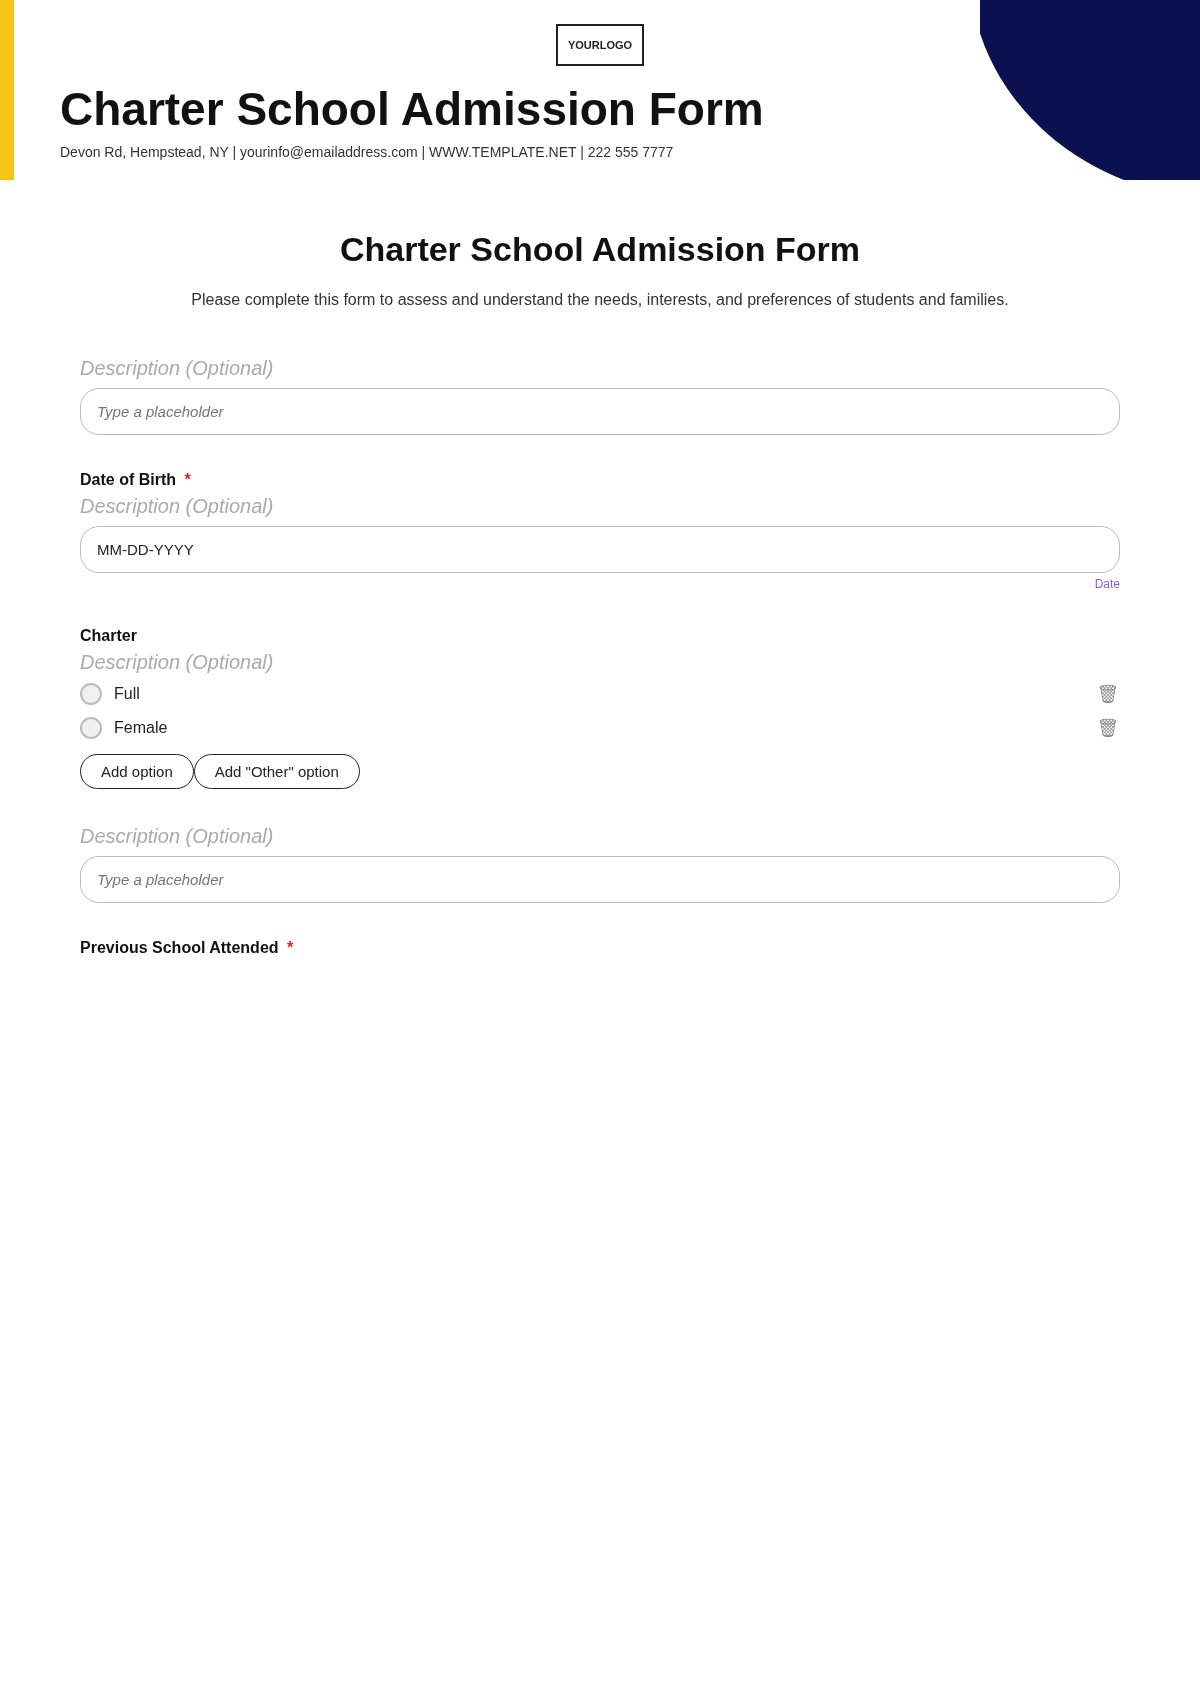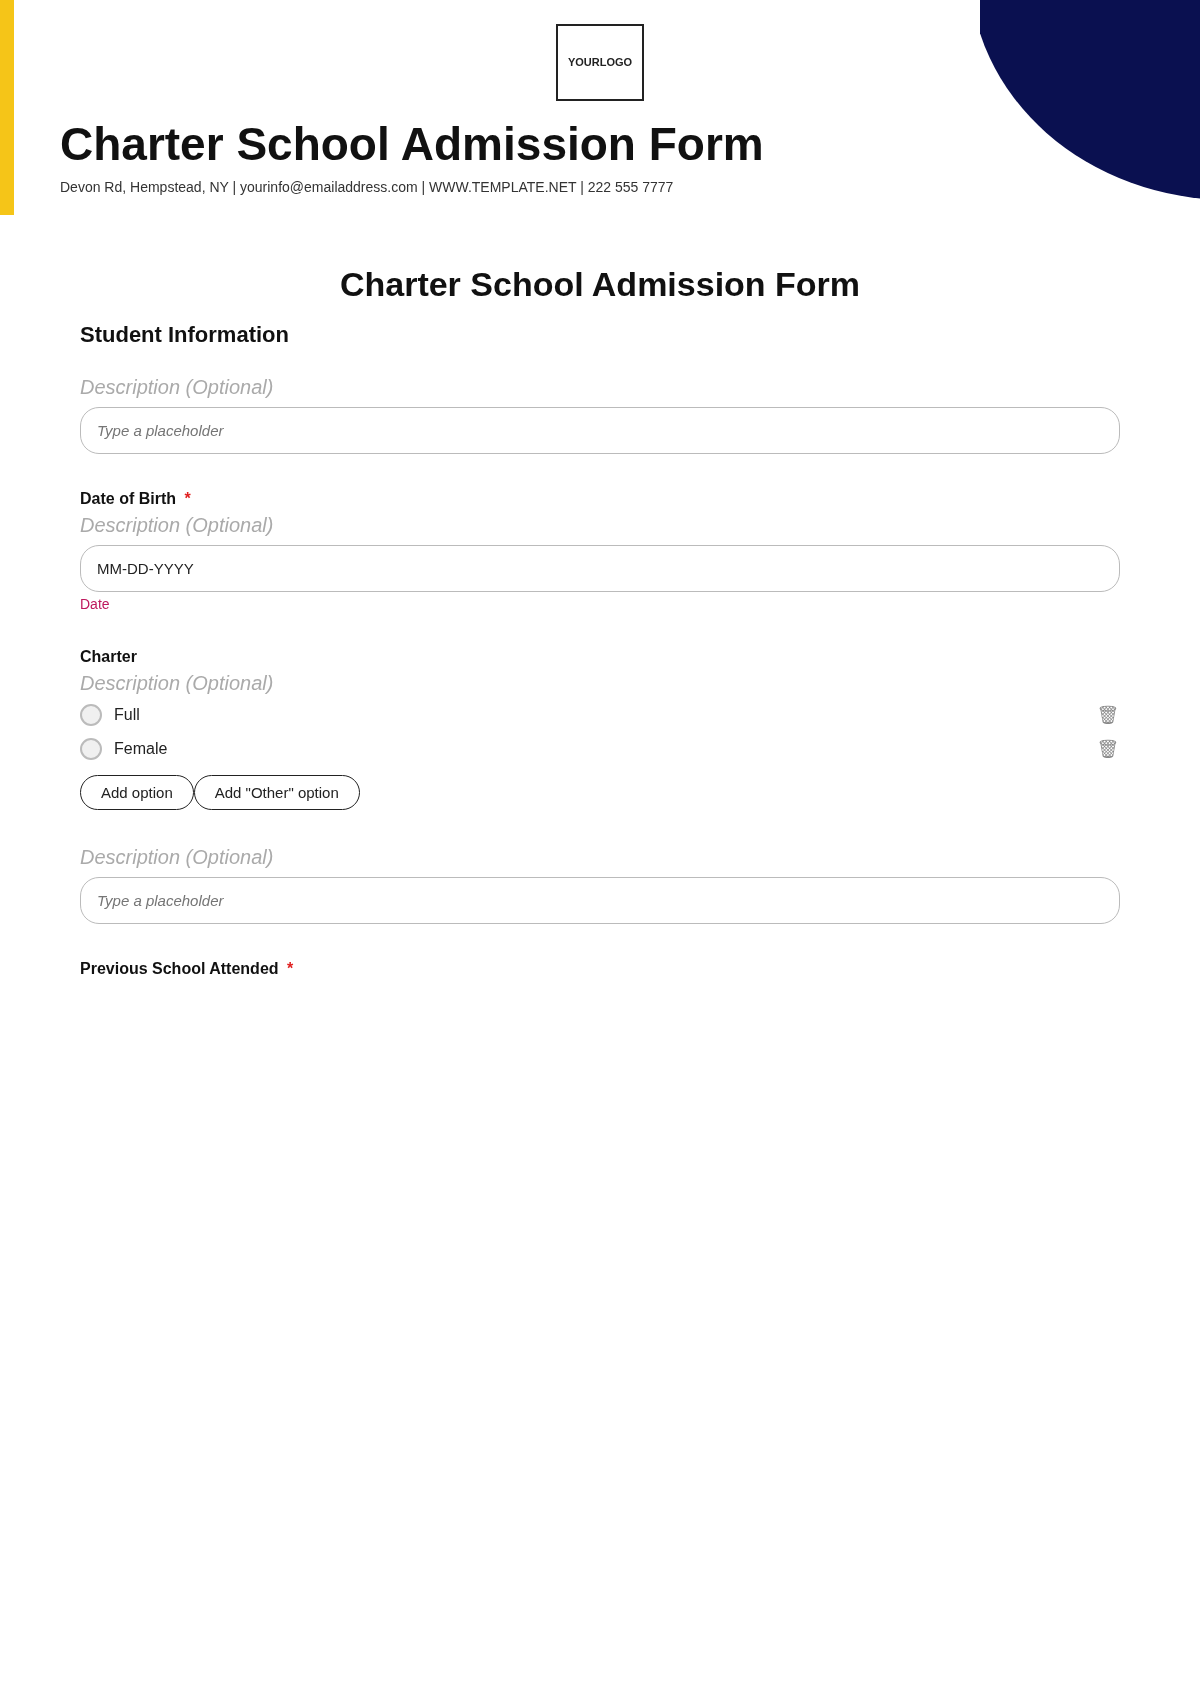--- a/index.html
+++ b/index.html
@@ -26,21 +26,21 @@
       top: 0;
       width: 14px;
       height: 220px;
       background: #F5C518;
     }
 
     .header-logo {
       display: block;
       margin: 0 auto 16px auto;
       width: 88px;
-      height: 77px;
+      height: 42px;
       border: 2px solid #222;
       display: flex;
       align-items: center;
       justify-content: center;
       font-size: 11px;
       font-weight: bold;
       text-align: center;
       line-height: 1.3;
       color: #222;
     }
@@ -139,23 +139,24 @@
       outline: none;
       background: #fff;
     }
 
     .field-input.has-value {
       color: #222;
       font-style: normal;
     }
 
     .field-date-label {
-      font-size: 14px;
-      color: #be185d;
+      font-size: 12px;
+      color: #8b5cf6;
       margin-top: 4px;
+      text-align: right;
     }
 
     
     .radio-option-row {
       display: flex;
       align-items: center;
       justify-content: space-between;
       margin-bottom: 10px;
     }
 
@@ -223,22 +224,22 @@
   <p class="header-subtitle">Devon Rd, Hempstead, NY | yourinfo@emailaddress.com | WWW.TEMPLATE.NET | 222 555 7777</p>
 
   <div class="header-corner">
     <div class="header-corner-shape"></div>
   </div>
 </div>
 
 <div class="main">
 
   <h2 class="form-main-title">Charter School Admission Form</h2>
-
-  <h3 class="section-title">Student Information</h3>
+  <p class="form-description">Please complete this form to assess and understand the needs, interests, and preferences of students and families.</p>
+
 
   <div class="field-block">
     <div class="field-description">Description (Optional)</div>
     <input type="text" class="field-input" placeholder="Type a placeholder" style="">
   </div>
 
   <div class="field-block">
     <div class="field-label">
       Date of Birth <span class="field-required">*</span>
     </div>

